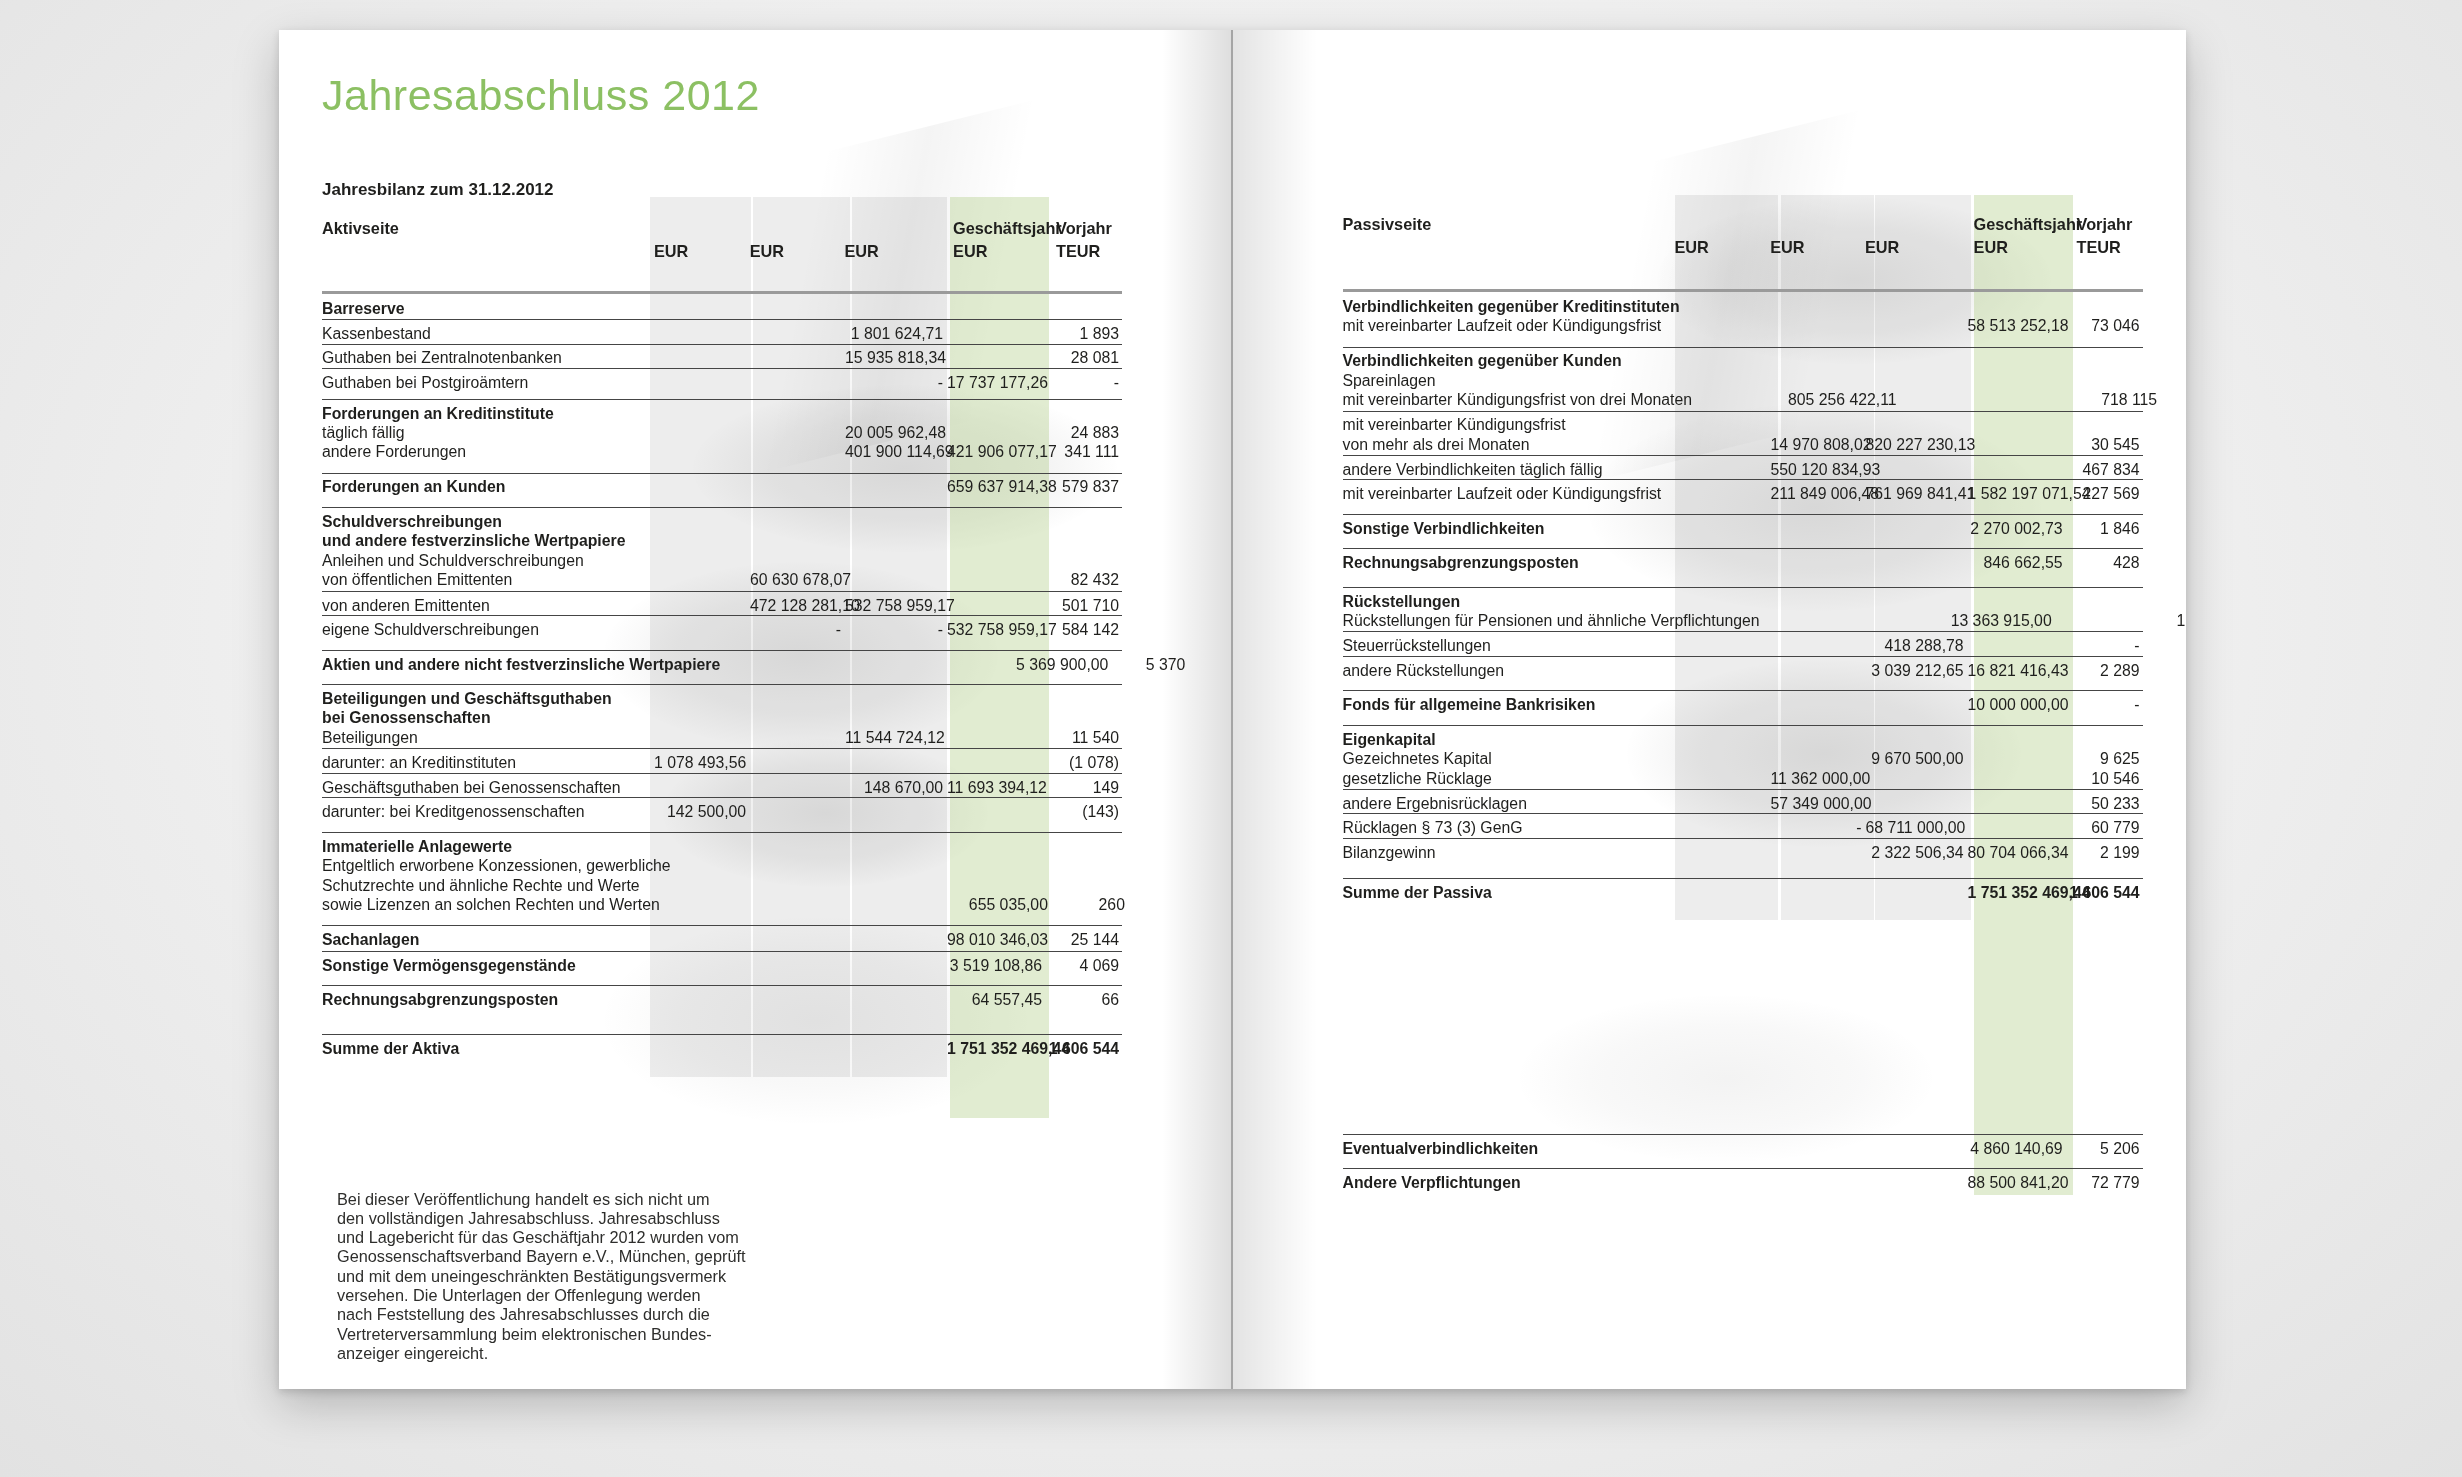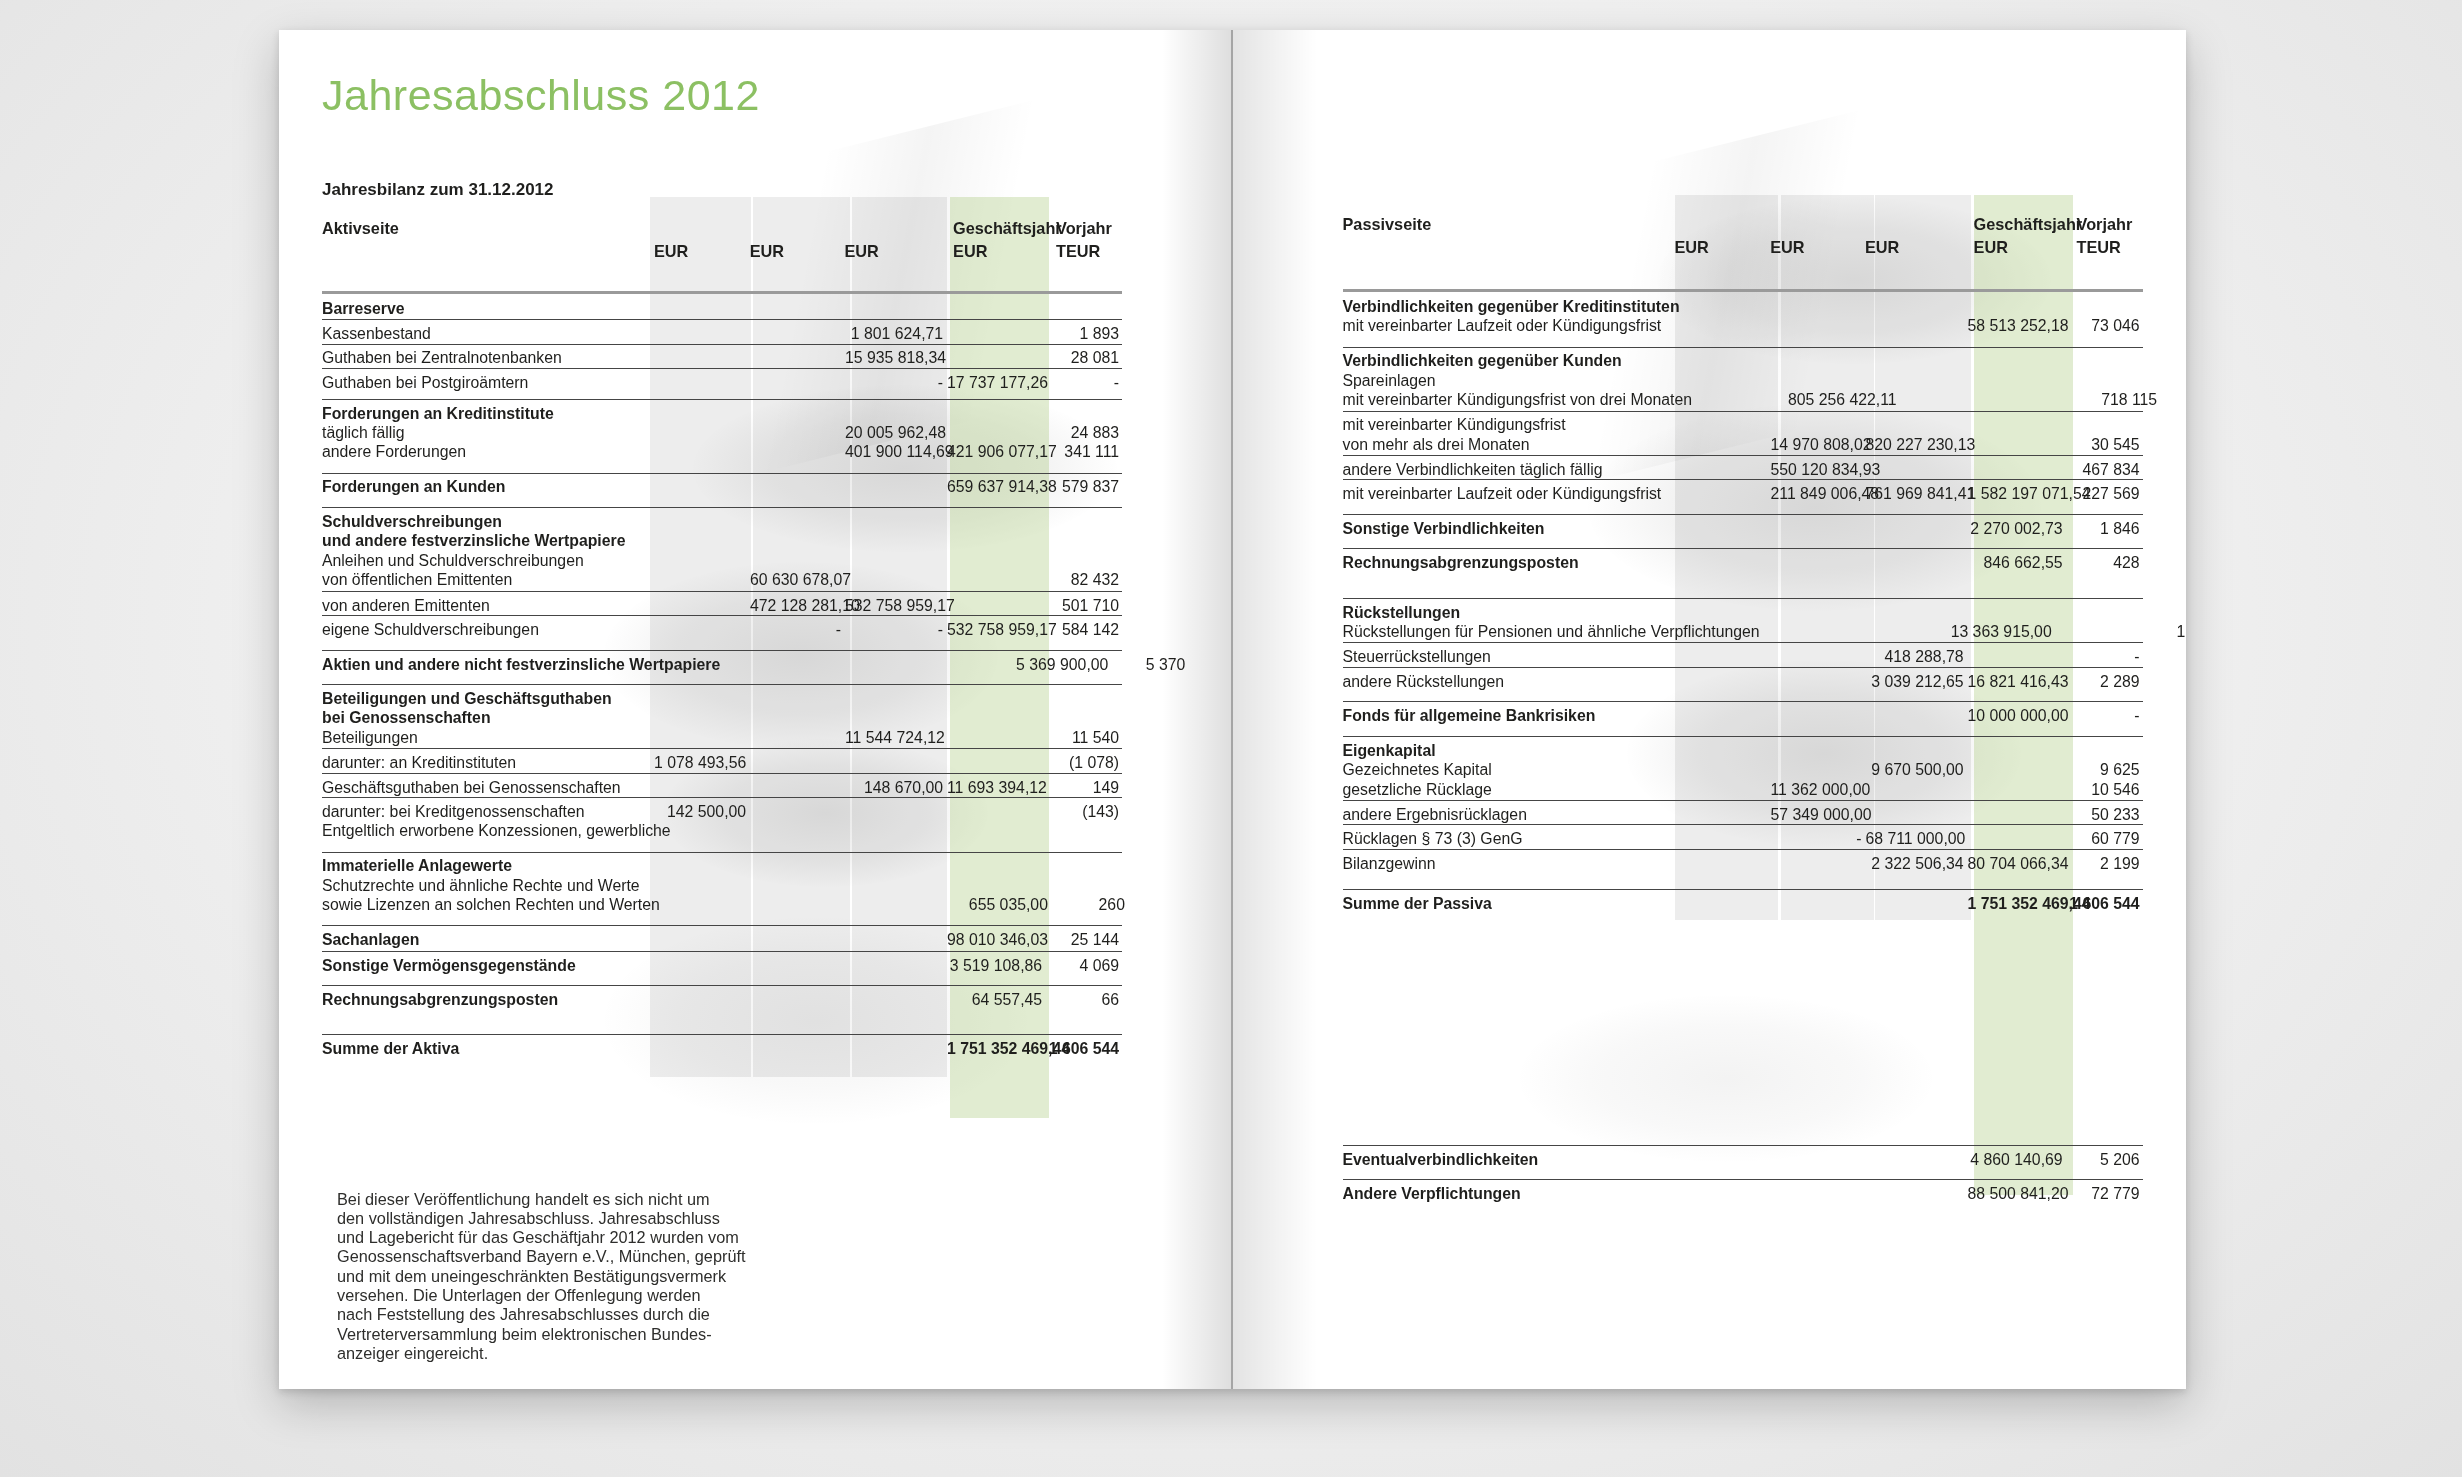--- a/index.html
+++ b/index.html
@@ -286,30 +286,30 @@
               <div class="cell vj">149</div>
             </div>
             <div class="trow rule-thin">
               <div class="cell lbl">darunter: bei Kreditgenossenschaften</div>
               <div class="cell c1">142 500,00</div>
               <div class="cell c2"></div>
               <div class="cell c3"></div>
               <div class="cell gj"></div>
               <div class="cell vj">(143)</div>
             </div>
+            <div class="trow bold rule-thin" style="margin-top: 9.9px;">
+              <div class="cell lbl">Immaterielle Anlagewerte</div>
+              <div class="cell c1"></div>
+              <div class="cell c2"></div>
+              <div class="cell c3"></div>
+              <div class="cell gj"></div>
+              <div class="cell vj"></div>
+            </div>
             <div class="trow">
               <div class="cell lbl">Entgeltlich erworbene Konzessionen, gewerbliche</div>
-              <div class="cell c1"></div>
-              <div class="cell c2"></div>
-              <div class="cell c3"></div>
-              <div class="cell gj"></div>
-              <div class="cell vj"></div>
-            </div>
-            <div class="trow bold rule-thin" style="margin-top: 9.9px;">
-              <div class="cell lbl">Immaterielle Anlagewerte</div>
               <div class="cell c1"></div>
               <div class="cell c2"></div>
               <div class="cell c3"></div>
               <div class="cell gj"></div>
               <div class="cell vj"></div>
             </div>
             <div class="trow">
               <div class="cell lbl">Schutzrechte und ähnliche Rechte und Werte</div>
               <div class="cell c1"></div>
               <div class="cell c2"></div>
@@ -492,21 +492,21 @@
               <div class="cell vj">1 846</div>
             </div>
             <div class="trow bold rule-thin" style="margin-top: 9.9px;">
               <div class="cell lbl">Rechnungsabgrenzungsposten</div>
               <div class="cell c1"></div>
               <div class="cell c2"></div>
               <div class="cell c3"></div>
               <div class="cell gj">846 662,55</div>
               <div class="cell vj">428</div>
             </div>
-            <div class="trow bold rule-thin" style="margin-top: 25px;">
+            <div class="trow bold rule-thin" style="margin-top: 14px;">
               <div class="cell lbl">Rückstellungen</div>
               <div class="cell c1"></div>
               <div class="cell c2"></div>
               <div class="cell c3"></div>
               <div class="cell gj"></div>
               <div class="cell vj"></div>
             </div>
             <div class="trow">
               <div class="cell lbl">Rückstellungen für Pensionen und ähnliche Verpflichtungen</div>
               <div class="cell c1"></div>

